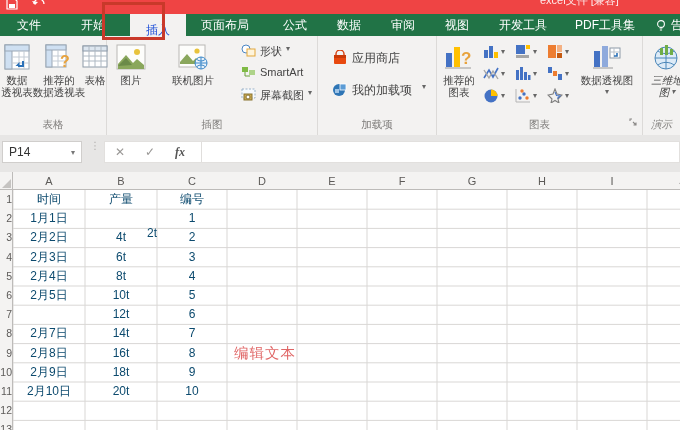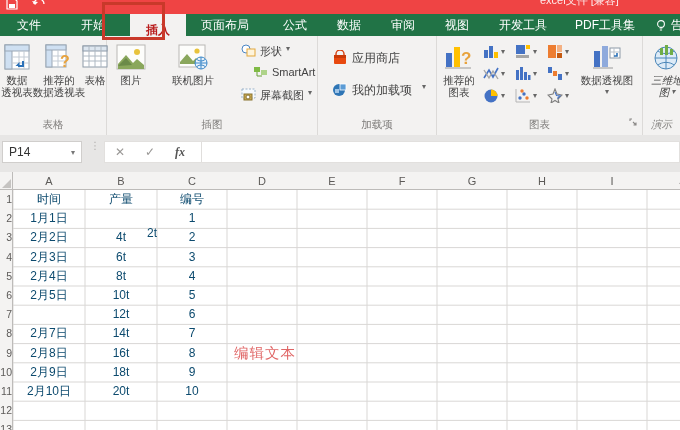--- a/index.html
+++ b/index.html
@@ -5,21 +5,21 @@
   html,body{margin:0;padding:0;background:#fff;}
   .stage{position:relative;width:680px;height:430px;overflow:hidden;
          font-family:"Liberation Sans",sans-serif;background:#fff;-webkit-font-smoothing:antialiased;}
   
   .titlebar{position:absolute;left:0;top:0;width:680px;height:14px;background:#ef4444;}
   .qat{position:absolute;left:6px;top:-2px;display:flex;gap:14px;color:#fff;}
   .titletext{position:absolute;left:540px;top:-7px;color:rgba(255,255,255,.9);font-size:11px;white-space:nowrap;}
   .tabrow{position:absolute;left:0;top:14px;width:680px;height:22px;background:#217346;display:flex;align-items:stretch;}
   .tab{color:#fff;font-size:12px;display:flex;align-items:center;padding:0 11px;margin:0 2px;white-space:nowrap;cursor:default;}
   .tab.file{padding:0 13px;margin-left:4px;}
-  .tab.active{background:#f3f2f1;color:#b91c1c;font-weight:bold;padding:16px 16px;}
+  .tab.active{background:#f3f2f1;color:#1d4ed8;font-weight:normal;padding:16px 16px;}
   .tellme{color:#fff;font-size:12px;display:flex;align-items:center;gap:5px;margin-left:8px;white-space:nowrap;}
   .redbox{position:absolute;left:102px;top:2px;width:57px;height:32px;border:3px solid #c9392a;z-index:30;}
   
   .ribbon{position:absolute;left:0;top:36px;width:680px;height:99px;background:#f3f2f1;border-bottom:1px solid #d5d3d1;}
   .rgroup{position:absolute;top:0;height:99px;border-right:1px solid #dcdad8;box-sizing:border-box;}
   .glabel{position:absolute;bottom:3px;left:0;right:0;text-align:center;font-size:10.5px;color:#7e7c7a;}
   .bigbtn{position:absolute;top:4px;display:flex;flex-direction:column;align-items:center;font-size:10.5px;color:#444;text-align:center;line-height:12px;cursor:default;}
   .bigbtn .ic{height:34px;display:flex;align-items:center;justify-content:center;}
   .smallbtn{position:absolute;display:flex;align-items:flex-start;gap:4px;font-size:11px;color:#444;white-space:nowrap;cursor:default;}
   .arrow{font-size:8px;color:#666;}
@@ -156,21 +156,21 @@
         <span>联机图片</span>
       </div>
       <div class="smallbtn" style="left:134px;top:8px;">
         <svg width="15" height="13" viewBox="0 0 15 13">
             <circle cx="5" cy="5" r="4" fill="#fff" stroke="#4b86c4"></circle>
             <rect x="6" y="5" width="8" height="7" fill="#fef4dc" stroke="#e3a83c"></rect>
           </svg>
         <span>形状</span>
         <span class="arrow">▾</span>
       </div>
-      <div class="smallbtn" style="left:146px;top:30px;">
+      <div class="smallbtn" style="left:134px;top:30px;">
         <svg width="15" height="13" viewBox="0 0 15 13">
             <rect x="1" y="1" width="6" height="5" fill="#7fba45"></rect>
             <rect x="8" y="4" width="6" height="5" fill="#aed389"></rect>
             <path d="M4 6v4h5" fill="none" stroke="#6aa03a"></path>
           </svg>
         <span>SmartArt</span>
       </div>
       <div class="smallbtn" style="left:134px;top:52px;">
         <svg width="15" height="13" viewBox="0 0 15 13">
             <rect x="1" y="1" width="13" height="9" fill="#f6fafe" stroke="#9ab2c8" stroke-dasharray="2 1.5"></rect>

